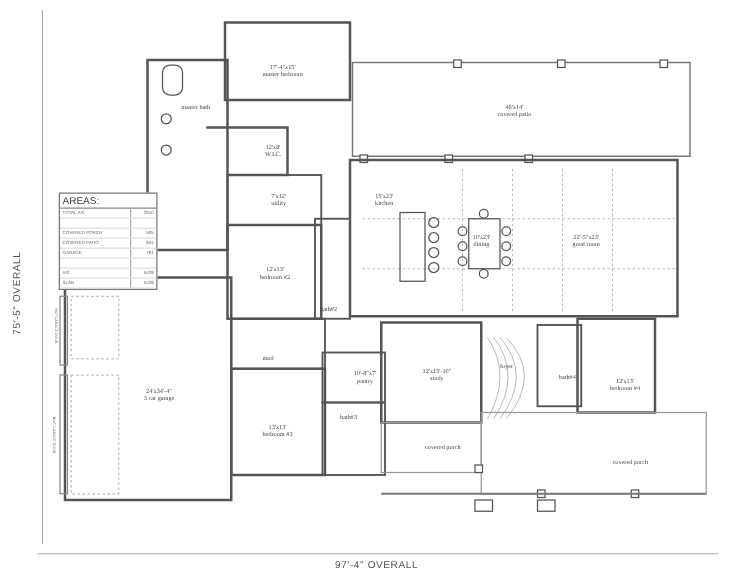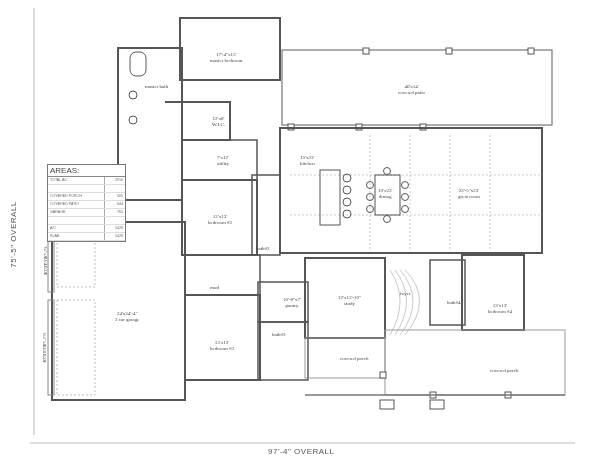--- a/index.html
+++ b/index.html
@@ -1,21 +1,21 @@
 <!DOCTYPE html>
 <html><head>
 <meta charset="utf-8">
 <style>
   html,body{margin:0;padding:0;background:#fff;}
   body{width:600px;height:463px;position:relative;overflow:hidden;font-family:"Liberation Serif",serif;}
   svg{position:absolute;left:0;top:0;}
   .lbl{position:absolute;font-size:5px;color:#444;line-height:5.5px;text-align:center;white-space:nowrap;}
   .lbl .n{display:block;}
   .dim{position:absolute;font-family:"Liberation Sans",sans-serif;font-size:8px;color:#555;letter-spacing:0.5px;white-space:nowrap;}
-  .areas{position:absolute;left:47px;top:164px;width:77px;border:1px solid #777;background:#fff;font-family:"Liberation Sans",sans-serif;}
+  .areas{position:absolute;left:47px;top:154px;width:77px;border:1px solid #777;background:#fff;font-family:"Liberation Sans",sans-serif;}
   .areas .t{font-size:8px;color:#444;border-bottom:1px solid #888;padding:1px 2px;}
   .areas .r{display:flex;font-size:3.6px;color:#666;height:7px;line-height:7px;border-bottom:1px solid #ddd;}
   .areas .r .k{flex:1;padding-left:2px;}
   .areas .r .v{width:18px;border-left:1px solid #aaa;text-align:right;padding-right:2px;}
 </style>
 </head>
 <body>
 
 <svg width="600" height="463" viewBox="0 0 600 463">
   <g fill="none" stroke="#555" stroke-width="1">

